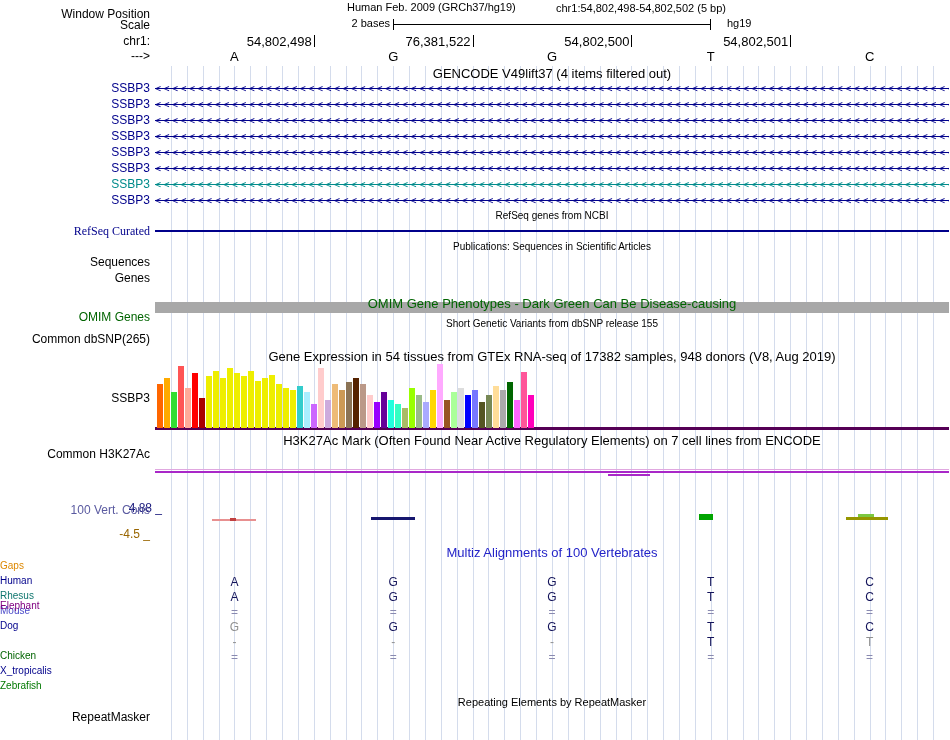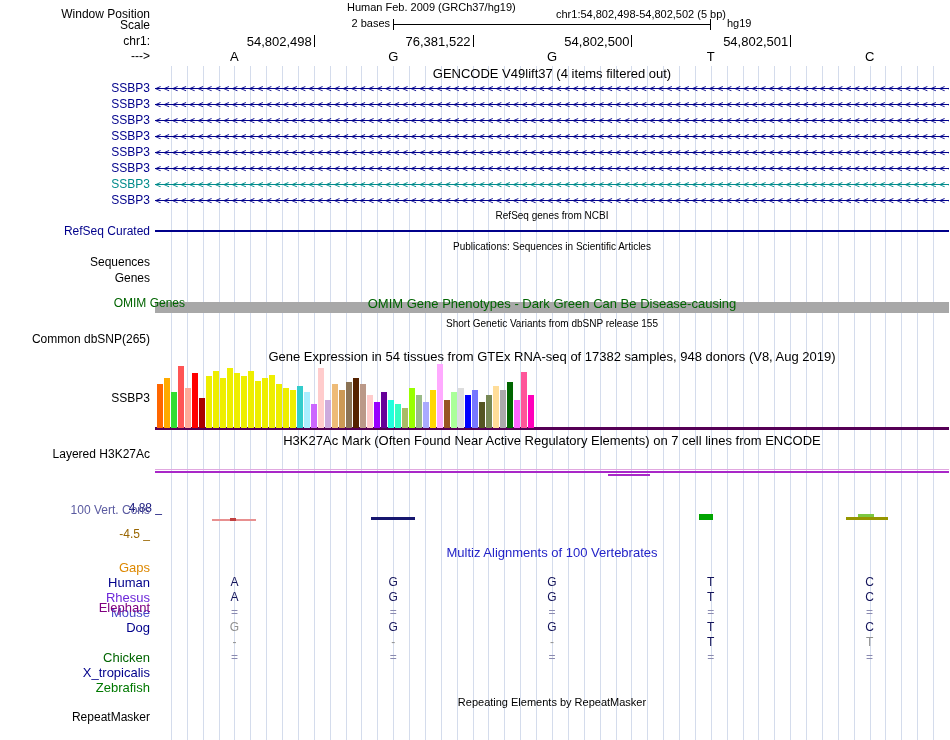--- a/index.html
+++ b/index.html
@@ -14,43 +14,43 @@
   .rlabel{position:absolute;top:34px;font-size:13px;white-space:nowrap;z-index:2;}
   .rtick{position:absolute;top:35px;width:1px;height:12px;background:#000;z-index:2;}
   .base{position:absolute;top:49px;text-align:center;font-size:13px;z-index:2;}
   .glabel{position:absolute;left:0;width:150px;text-align:right;font-size:12px;white-space:nowrap;z-index:2;}
   .grow{position:absolute;left:155px;width:794px;height:14px;overflow:hidden;z-index:1;}
   .gline{position:absolute;left:0;right:0;top:6px;height:1px;background:currentColor;}
   .gchev{position:absolute;left:0;top:0;font-family:"DejaVu Sans Mono",monospace;font-size:10px;
          line-height:13px;letter-spacing:2.5px;white-space:nowrap;}
   .bar{position:absolute;width:6px;z-index:1;}
   .seg{position:absolute;z-index:1;}
-  .mlabel{position:absolute;left:0;width:150px;text-align:right;font-size:13px;white-space:nowrap;z-index:2;}
+  .mlabel{position:absolute;left:0;width:150px;text-align:left;font-size:10px;white-space:nowrap;z-index:2;}
   .mcell{position:absolute;text-align:center;font-size:12px;z-index:2;}
   #scale-bar{position:absolute;left:393px;top:19px;width:318px;height:11px;z-index:2;}
   #scale-bar .sb-line{position:absolute;left:0;right:0;top:5px;height:1px;background:#000;}
   #scale-bar .sb-tick{position:absolute;top:0;width:1px;height:11px;background:#000;}
   .sb-left{left:0;}.sb-right{right:0;}
   #lbl-window-position{top:7px;}
   #assembly{left:347px;top:1px;}
-  #position{left:556px;top:8px;}
+  #position{left:556px;top:2px;}
   #lbl-scale{top:18px;}
   #scale-value{right:560px;top:17px;}
   #scale-assembly{left:727px;top:17px;}
   #lbl-chrom{top:34px;}
   #lbl-strand{top:49px;}
   #gencode-title{top:66px;text-align:center;}
   #refseq-title{top:210px;}
   #lbl-refseq{top:224px;}
   #refseq-line{position:absolute;left:155px;top:230px;width:794px;height:2px;z-index:1;}
   #pubs-title{top:241px;}
   #lbl-sequences{top:255px;}
   #lbl-snps{top:271px;}
   #omim-title{top:296px;}
-  #lbl-omim{top:296px;margin-left:35px;}
+  #lbl-omim{top:310px;}
   #omim-bar{position:absolute;left:155px;top:302px;width:794px;height:11px;z-index:1;}
   #dbsnp-title{top:318px;}
   #lbl-dbsnp{top:332px;}
   #gtex-title{top:349px;}
   #lbl-gtex-gene{top:391px;}
   #gtex-baseline{position:absolute;left:155px;top:427px;width:794px;height:3px;z-index:1;}
   #h3k-title{top:433px;}
   #lbl-h3k{top:447px;}
   #phylop-max{top:501px;margin-left:12px;}
   #phylop-title{top:480px;}
@@ -77,40 +77,40 @@
     <div class="sb-tick sb-right"></div>
   </div>
   <div class="txt" id="scale-assembly">hg19</div>
 
   <div class="lbl" id="lbl-chrom">chr1:</div>
   <div class="lbl" id="lbl-strand">---&gt;</div>
 
   <div class="title" id="gencode-title">GENCODE V49lift37 (4 items filtered out)</div>
 
   <div class="title small" id="refseq-title">RefSeq genes from NCBI</div>
-  <div class="lbl" id="lbl-refseq" style="color: rgb(0, 0, 139);">RefSeq Curated</div>
+  <div class="lbl" id="lbl-refseq" style="color: rgb(0, 0, 139); font-family: Liberation Serif, serif;">RefSeq Curated</div>
   <div id="refseq-line" style="background: rgb(0, 0, 139);"></div>
 
   <div class="title small" id="pubs-title">Publications: Sequences in Scientific Articles</div>
   <div class="lbl" id="lbl-sequences">Sequences</div>
   <div class="lbl" id="lbl-snps">Genes</div>
 
   <div class="title" id="omim-title" style="color: rgb(0, 100, 0);">OMIM Gene Phenotypes - Dark Green Can Be Disease-causing</div>
   <div class="lbl" id="lbl-omim" style="color: rgb(0, 100, 0);">OMIM Genes</div>
   <div id="omim-bar" style="background: rgb(168, 168, 168);"></div>
 
   <div class="title small" id="dbsnp-title">Short Genetic Variants from dbSNP release 155</div>
   <div class="lbl" id="lbl-dbsnp">Common dbSNP(265)</div>
 
   <div class="title" id="gtex-title">Gene Expression in 54 tissues from GTEx RNA-seq of 17382 samples, 948 donors (V8, Aug 2019)</div>
   <div class="lbl" id="lbl-gtex-gene">SSBP3</div>
   <div id="gtex-baseline" style="background: rgb(85, 0, 85);"></div>
 
   <div class="title" id="h3k-title">H3K27Ac Mark (Often Found Near Active Regulatory Elements) on 7 cell lines from ENCODE</div>
-  <div class="lbl" id="lbl-h3k">Layered H3K27Ac</div>
+  <div class="lbl" id="lbl-h3k">Common H3K27Ac</div>
 
   <div class="lbl" id="phylop-max" style="color: rgb(22, 22, 122);">4.88 _</div>
   <div class="lbl" id="lbl-phylop" style="color: rgb(90, 90, 160);">100 Vert. Cons</div>
   <div class="lbl" id="phylop-min" style="color: rgb(153, 102, 0);">-4.5 _</div>
 
   <div class="title" id="multiz-title" style="color: rgb(36, 36, 200);">Multiz Alignments of 100 Vertebrates</div>
 
   <div class="title" id="rmsk-title">Repeating Elements by RepeatMasker</div>
   <div class="lbl" id="lbl-rmsk">RepeatMasker</div>
 
@@ -279,21 +279,21 @@
     <div class="seg" style="left: 699px; top: 514px; width: 14px; height: 6px; background: rgb(0, 164, 0);"></div>
     <div class="seg" style="left: 846px; top: 517px; width: 42px; height: 3px; background: rgb(150, 150, 0);"></div>
     <div class="seg" style="left: 858px; top: 514px; width: 16px; height: 3px; background: rgb(124, 200, 64);"></div>
     <div class="mlabel" style="top: 560px; color: rgb(221, 136, 0);">Gaps</div>
     <div class="mlabel" style="top: 575px; color: rgb(0, 0, 139);">Human</div>
     <div class="mcell" style="top: 575px; left: 155px; width: 158.8px; color: rgb(20, 20, 90);">A</div>
     <div class="mcell" style="top: 575px; left: 313.8px; width: 158.8px; color: rgb(20, 20, 90);">G</div>
     <div class="mcell" style="top: 575px; left: 472.6px; width: 158.8px; color: rgb(20, 20, 90);">G</div>
     <div class="mcell" style="top: 575px; left: 631.4px; width: 158.8px; color: rgb(20, 20, 90);">T</div>
     <div class="mcell" style="top: 575px; left: 790.2px; width: 158.8px; color: rgb(20, 20, 90);">C</div>
-    <div class="mlabel" style="top: 590px; color: #6d28d9;">Rhesus</div>
+    <div class="mlabel" style="top: 590px; color: #0f766e;">Rhesus</div>
     <div class="mcell" style="top: 590px; left: 155px; width: 158.8px; color: rgb(20, 20, 90);">A</div>
     <div class="mcell" style="top: 590px; left: 313.8px; width: 158.8px; color: rgb(20, 20, 90);">G</div>
     <div class="mcell" style="top: 590px; left: 472.6px; width: 158.8px; color: rgb(20, 20, 90);">G</div>
     <div class="mcell" style="top: 590px; left: 631.4px; width: 158.8px; color: rgb(20, 20, 90);">T</div>
     <div class="mcell" style="top: 590px; left: 790.2px; width: 158.8px; color: rgb(20, 20, 90);">C</div>
     <div class="mlabel" style="top: 605px; color: rgb(72, 72, 200);">Mouse</div>
     <div class="mcell" style="top: 605px; left: 155px; width: 158.8px; color: rgb(138, 138, 176);">=</div>
     <div class="mcell" style="top: 605px; left: 313.8px; width: 158.8px; color: rgb(138, 138, 176);">=</div>
     <div class="mcell" style="top: 605px; left: 472.6px; width: 158.8px; color: rgb(138, 138, 176);">=</div>
     <div class="mcell" style="top: 605px; left: 631.4px; width: 158.8px; color: rgb(138, 138, 176);">=</div>

